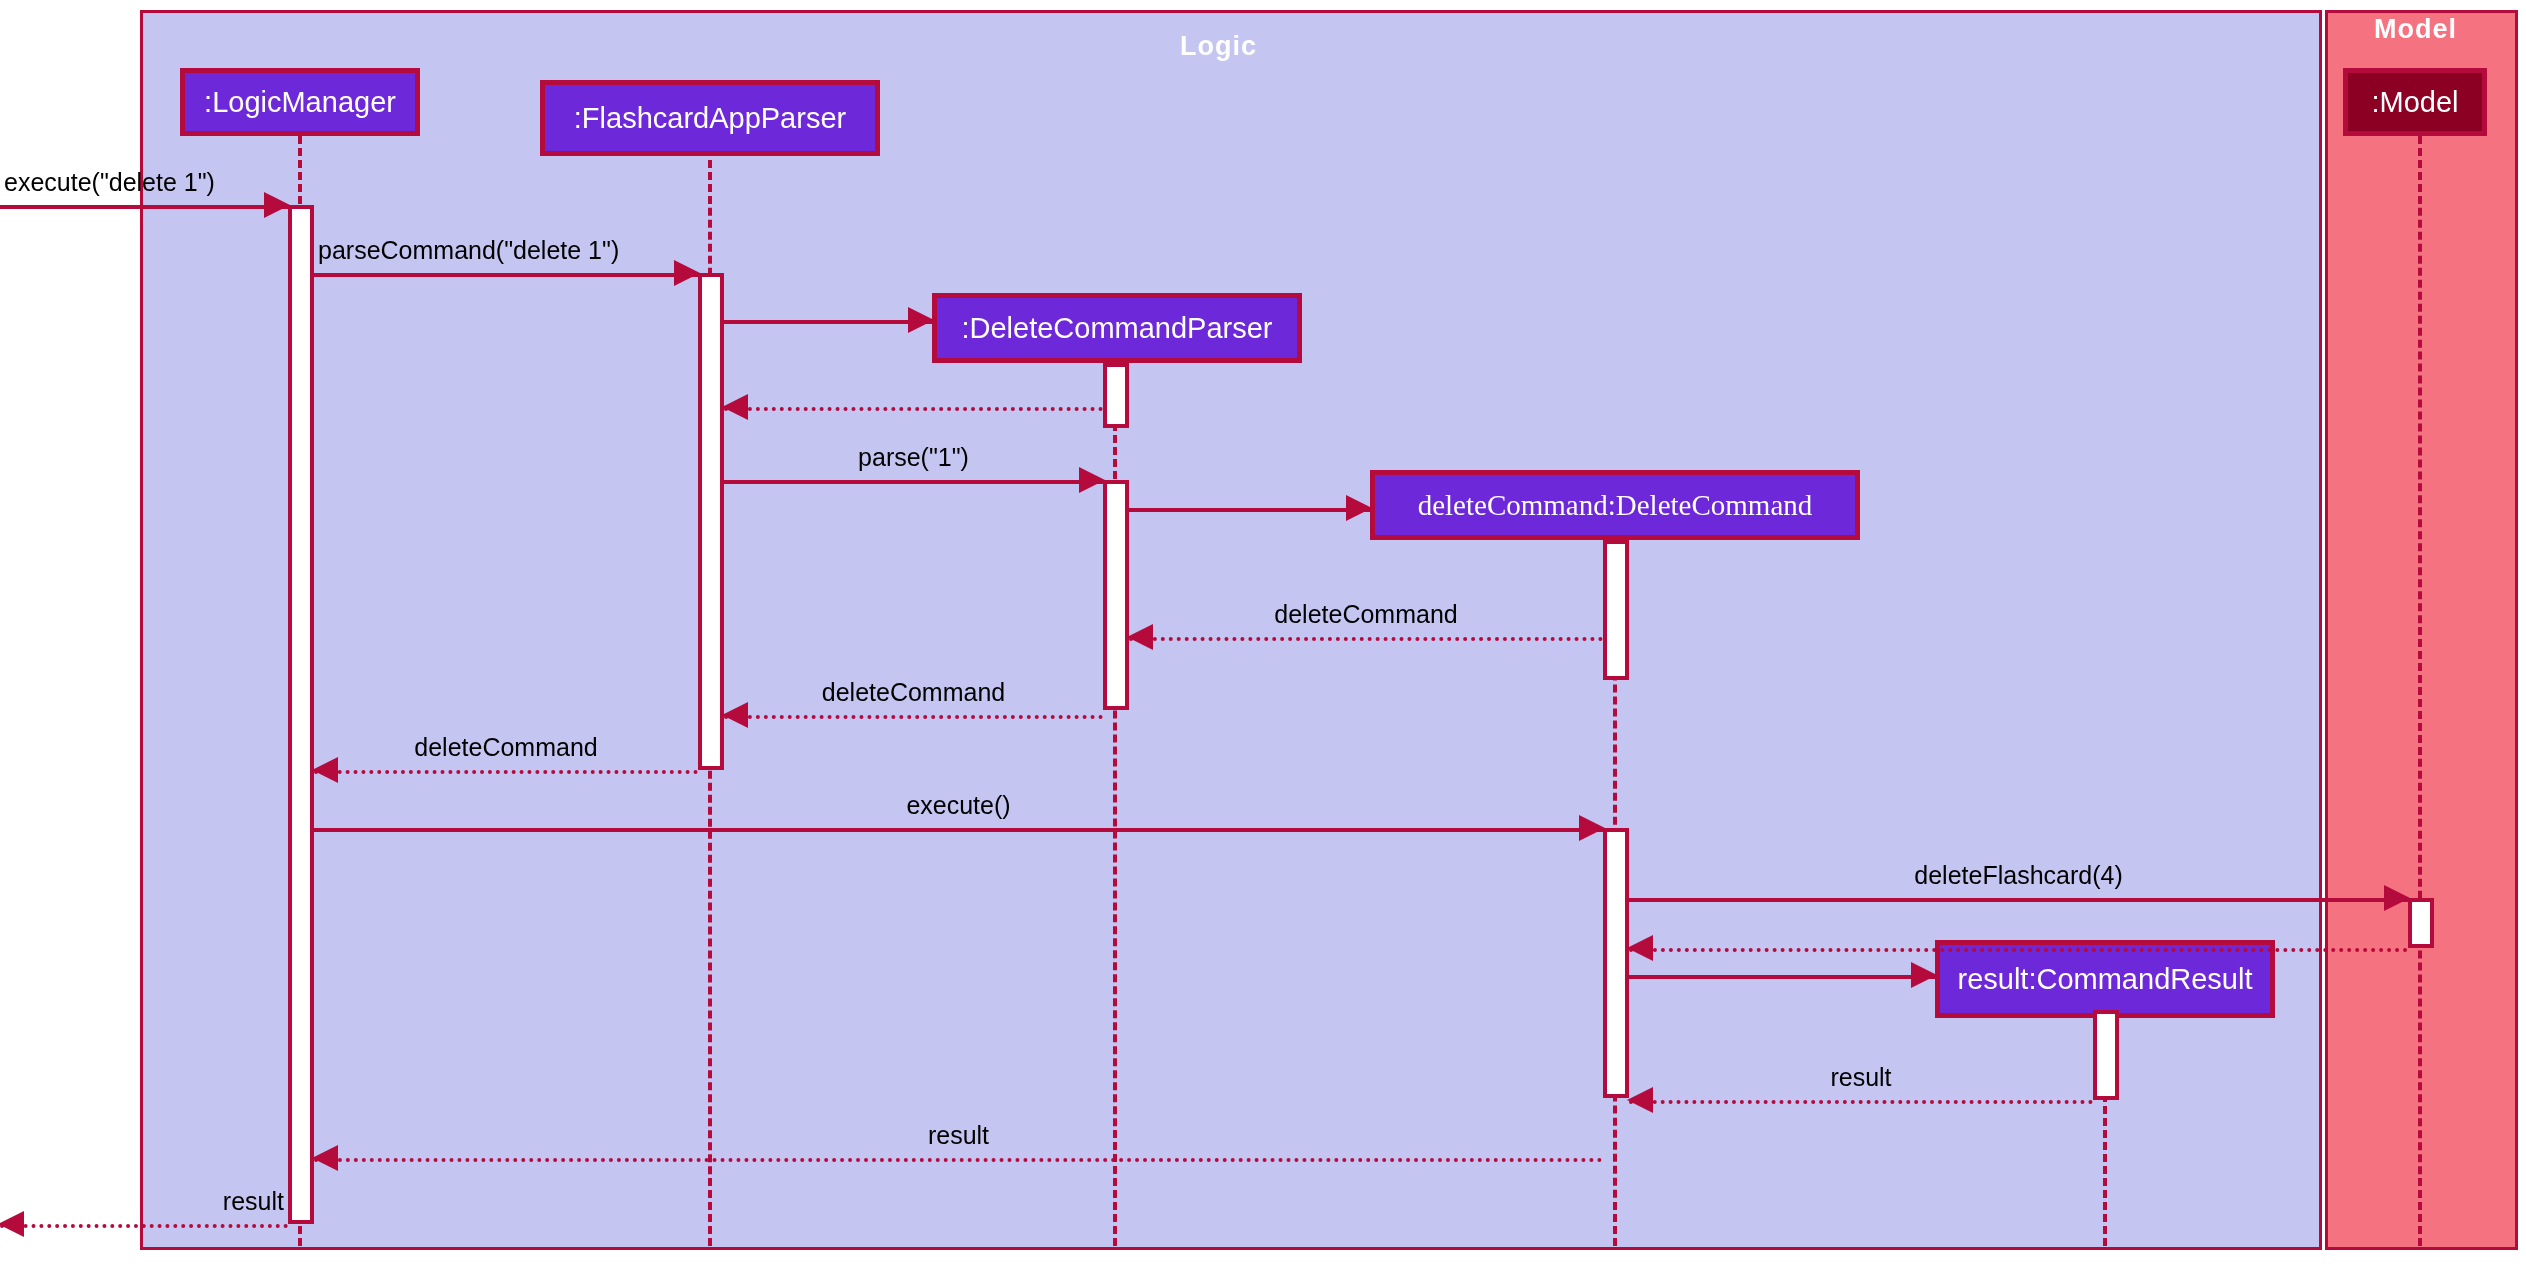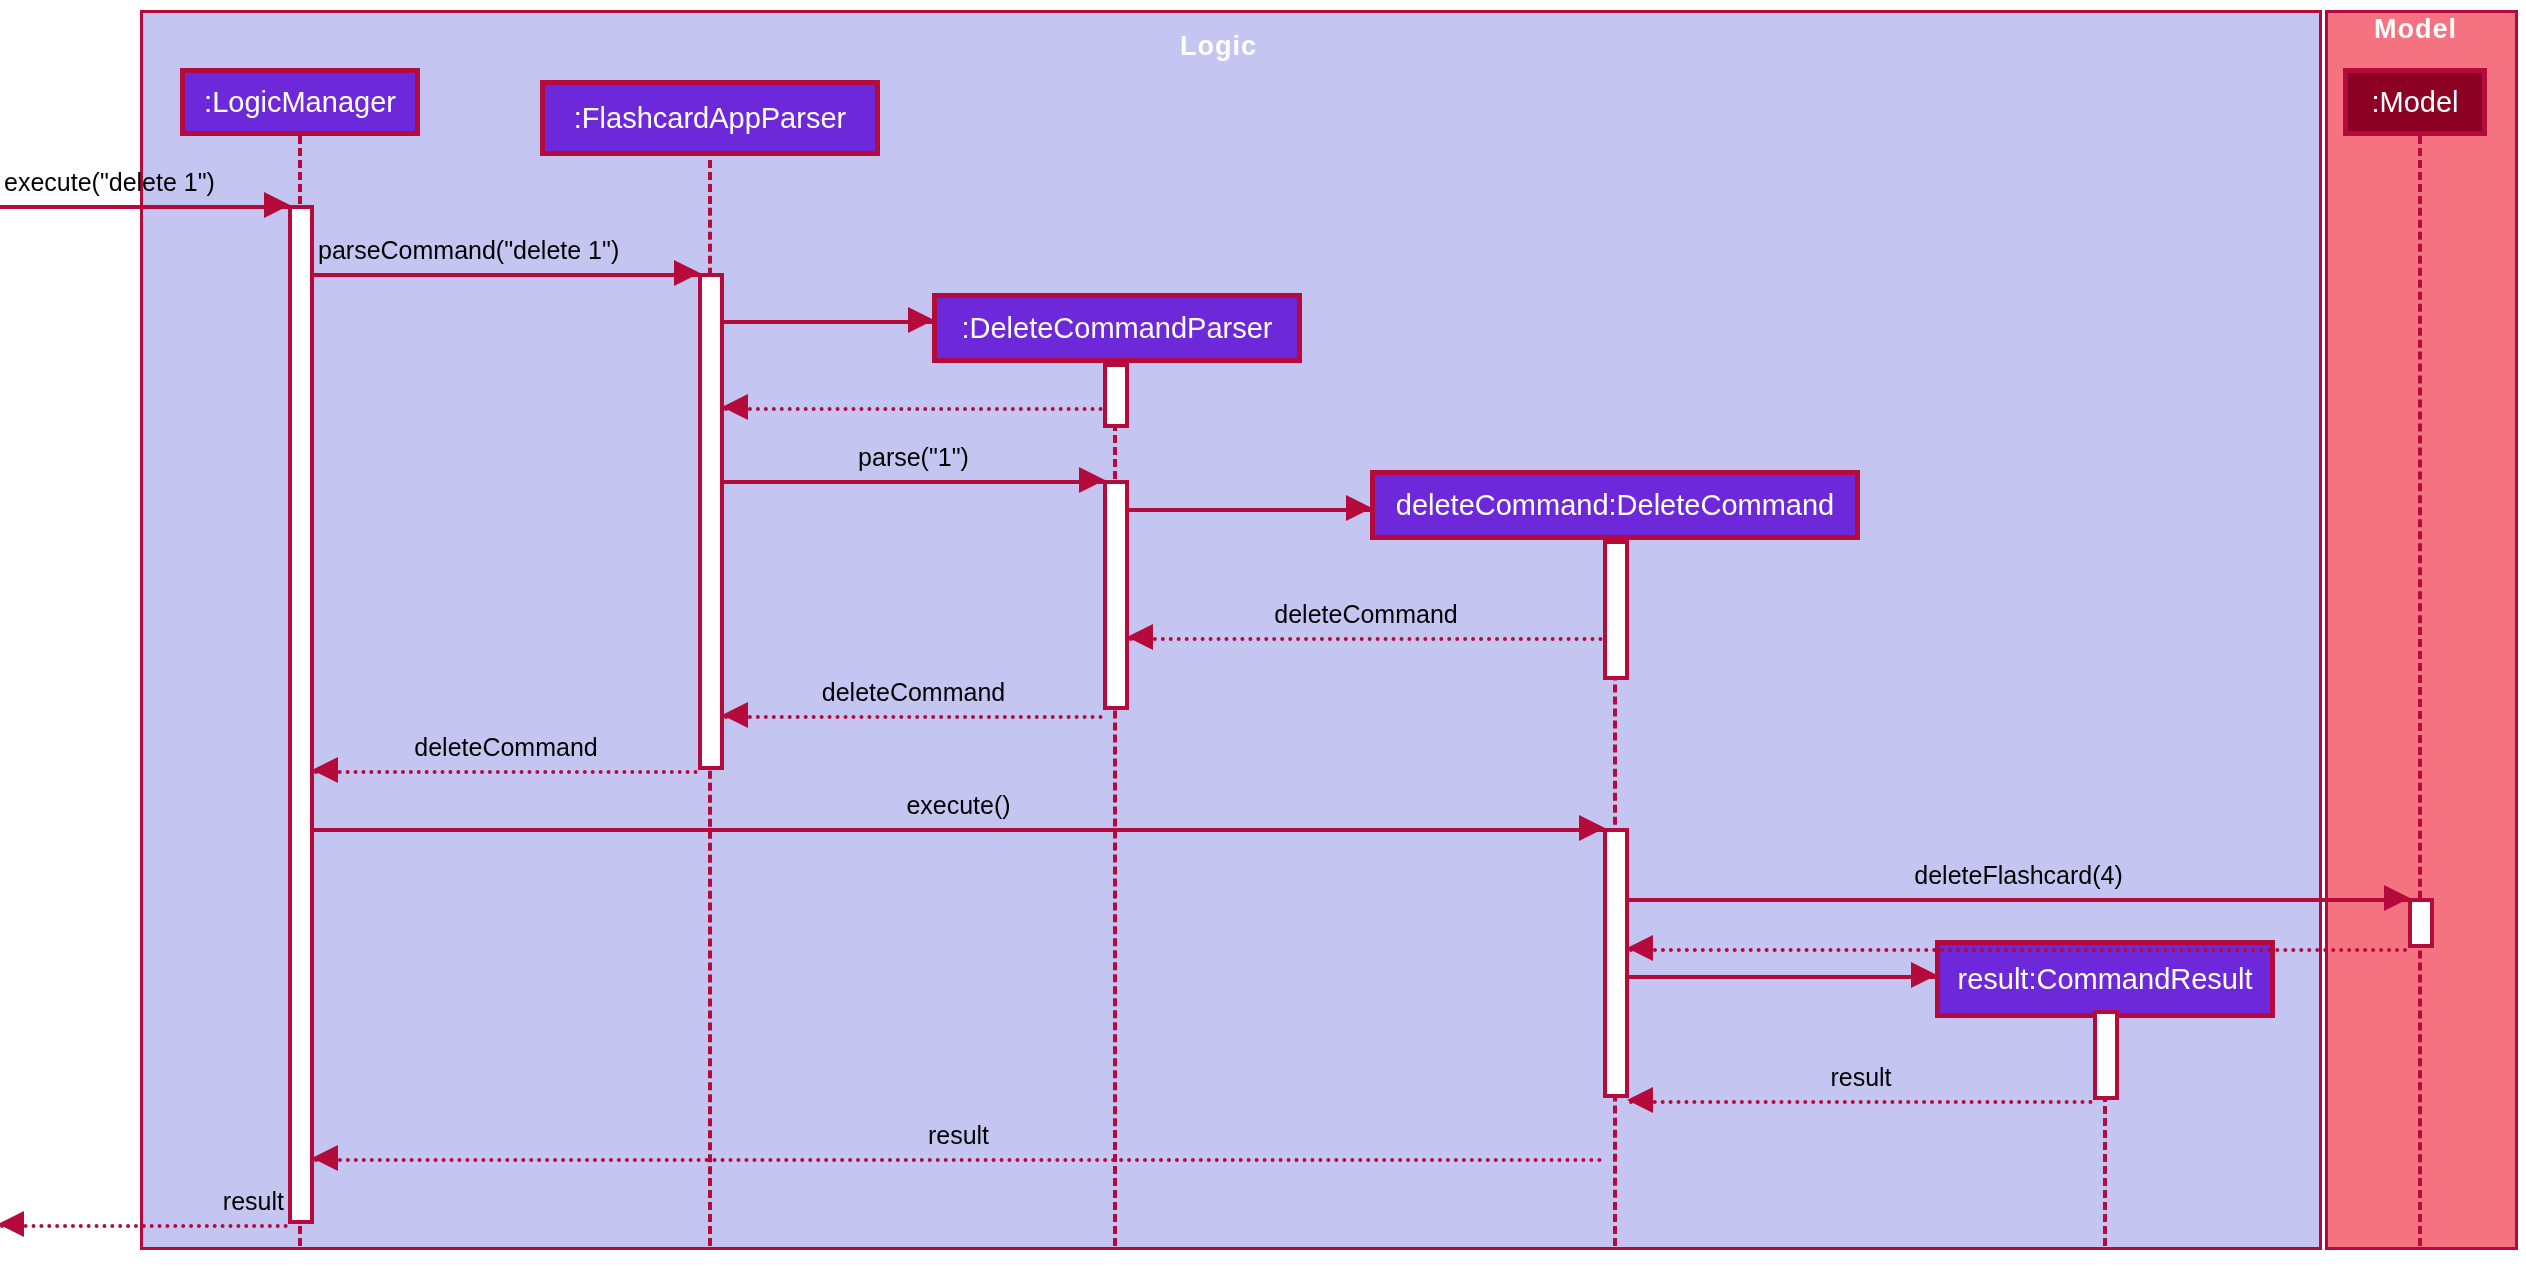--- a/index.html
+++ b/index.html
@@ -51,21 +51,21 @@
     <div class="partition-title" style="left: 2374px; top: 14px; color: rgb(255, 255, 255);">Model</div>
     <div class="lifeline" style="left: 298px; top: 136px; height: 1110px;"></div>
     <div class="lifeline" style="left: 708px; top: 136px; height: 1110px;"></div>
     <div class="lifeline" style="left: 1113px; top: 363px; height: 883px;"></div>
     <div class="lifeline" style="left: 1613px; top: 540px; height: 706px;"></div>
     <div class="lifeline" style="left: 2103px; top: 1010px; height: 236px;"></div>
     <div class="lifeline" style="left: 2418px; top: 136px; height: 1110px;"></div>
     <div class="participant" style="left: 180px; top: 68px; width: 240px; height: 68px;">:LogicManager</div>
     <div class="participant" style="left: 540px; top: 68px; width: 340px; height: 76px; margin-top: 12px;">:FlashcardAppParser</div>
     <div class="participant" style="left: 932px; top: 293px; width: 370px; height: 70px;">:DeleteCommandParser</div>
-    <div class="participant" style="left: 1370px; top: 470px; width: 490px; height: 70px;">deleteCommand:DeleteCommand</div>
+    <div class="participant" style="left: 1370px; top: 470px; width: 490px; height: 70px; font-family: Liberation Serif, serif;">deleteCommand:DeleteCommand</div>
     <div class="participant" style="left: 1935px; top: 940px; width: 340px; height: 78px;">result:CommandResult</div>
     <div class="participant model" style="left: 2343px; top: 68px; width: 144px; height: 68px;">:Model</div>
     <div class="activation" style="left: 288px; top: 205px; width: 26px; height: 1019px;"></div>
     <div class="activation" style="left: 698px; top: 273px; width: 26px; height: 497px;"></div>
     <div class="activation" style="left: 1103px; top: 363px; width: 26px; height: 65px;"></div>
     <div class="activation" style="left: 1103px; top: 480px; width: 26px; height: 230px;"></div>
     <div class="activation" style="left: 1603px; top: 540px; width: 26px; height: 140px;"></div>
     <div class="activation" style="left: 1603px; top: 828px; width: 26px; height: 270px;"></div>
     <div class="activation" style="left: 2093px; top: 1010px; width: 26px; height: 90px;"></div>
     <div class="activation" style="left: 2408px; top: 898px; width: 26px; height: 50px;"></div>

